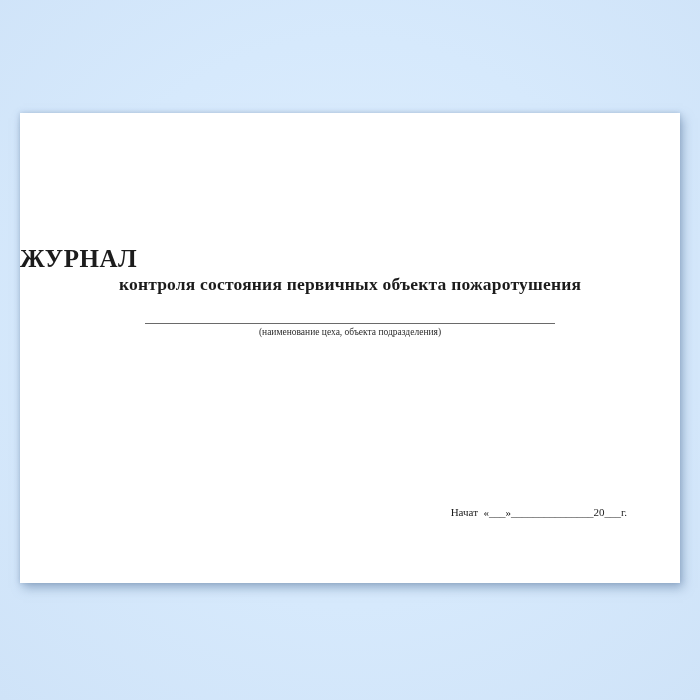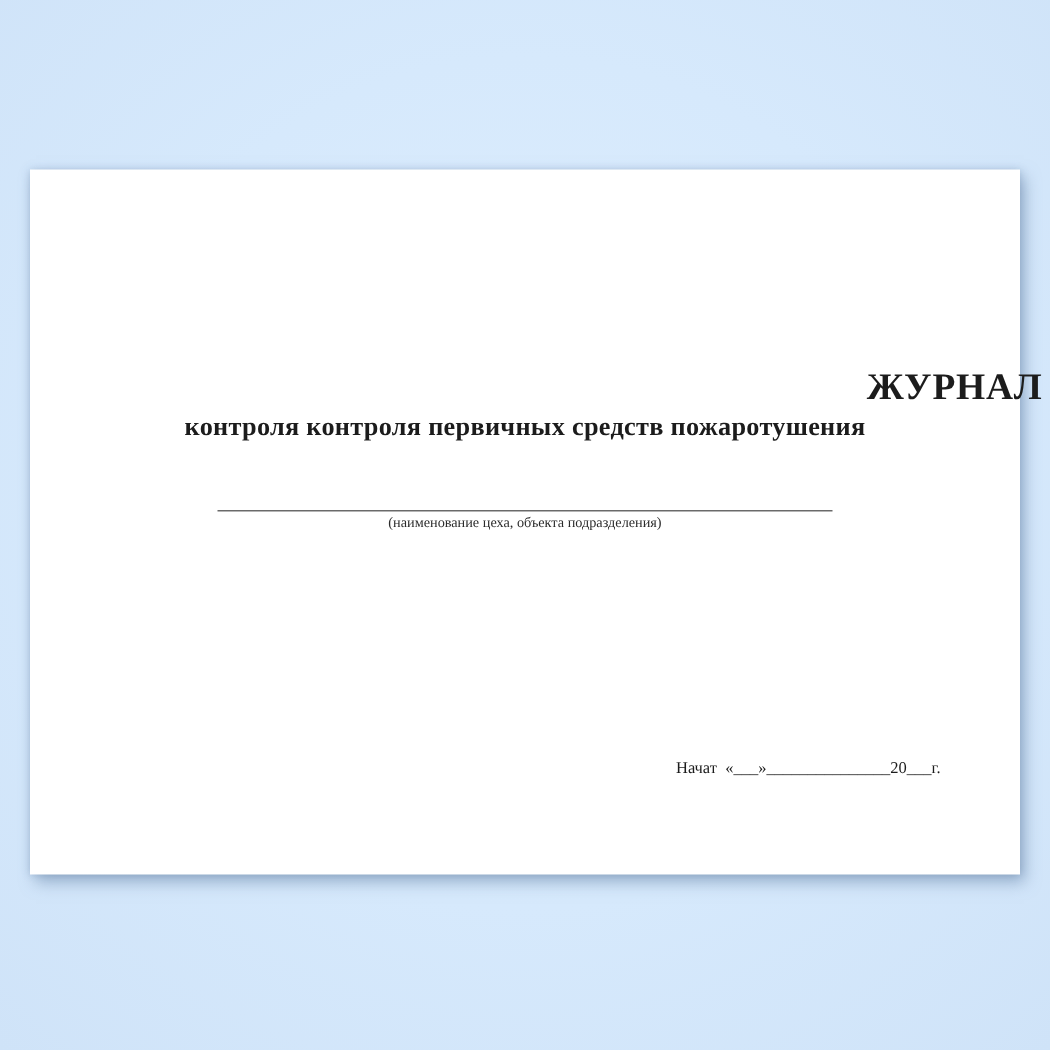--- a/index.html
+++ b/index.html
@@ -26,42 +26,41 @@
     background: #ffffff;
     box-shadow: 3px 5px 10px rgba(100, 130, 165, 0.55),
                 0 0 5px rgba(100, 130, 165, 0.35);
   }
   .title {
     position: absolute;
     top: 132px;
     left: 0;
     width: 100%;
     margin: 0;
-    text-align: right;
+    text-align: left;
     font-size: 25px;
     font-weight: bold;
     letter-spacing: 0.5px;
     color: #1c1c1c;
-    padding-left: 15px;
   }
   .subtitle {
     position: absolute;
     top: 161px;
     left: 0;
     width: 100%;
     margin: 0;
     text-align: center;
     font-size: 17.5px;
     font-weight: bold;
     letter-spacing: 0.2px;
     color: #1c1c1c;
   }
   .name-wrap {
     position: absolute;
-    top: 204px;
+    top: 187px;
     left: 50%;
     transform: translateX(-50%);
     width: 410px;
     text-align: center;
   }
   .name-line {
     height: 23px;
     border-bottom: 1px solid #6a6a6a;
   }
   .name-caption {
@@ -83,21 +82,21 @@
   }
 </style>
 </head>
 <body>
 
 <div class="backdrop">
   <div class="sheet">
 
     <h1 class="title">ЖУРНАЛ</h1>
 
-    <h2 class="subtitle">контроля контроля первичных средств пожаротушения</h2>
+    <h2 class="subtitle">контроля состояния первичных объекта пожаротушения</h2>
 
     <div class="name-wrap">
       <div class="name-line"></div>
       <div class="name-caption">(наименование цеха, объекта подразделения)</div>
     </div>
 
     <div class="dates">
       <div class="date-row">Начат  «___»_______________20___г.</div>
     </div>
 

